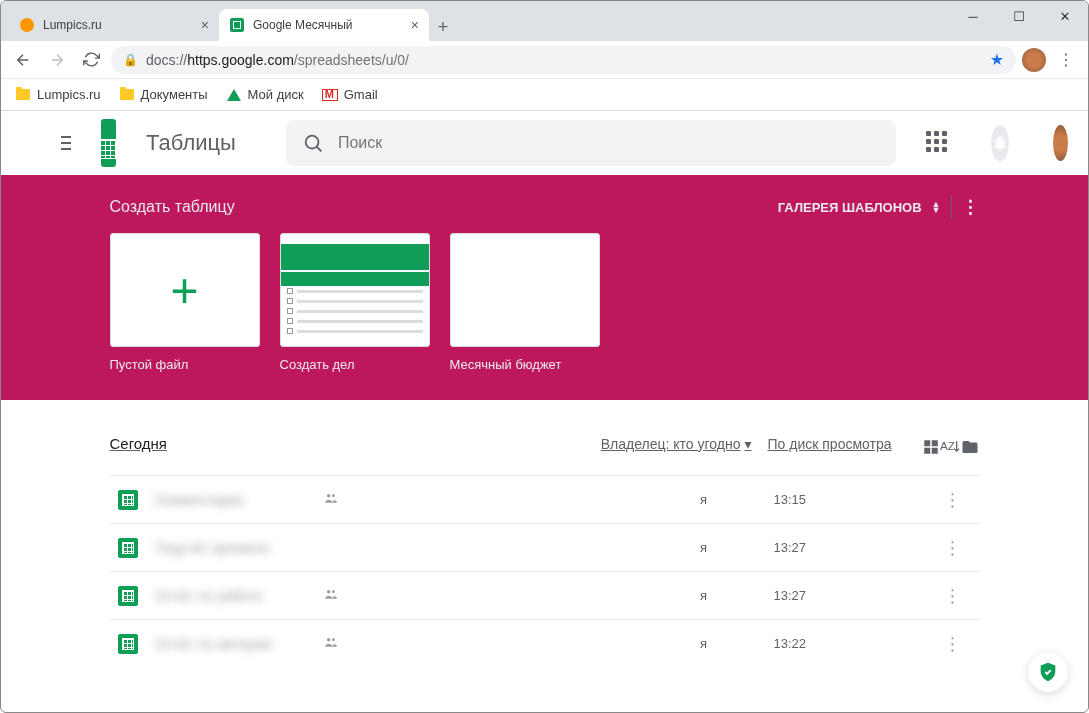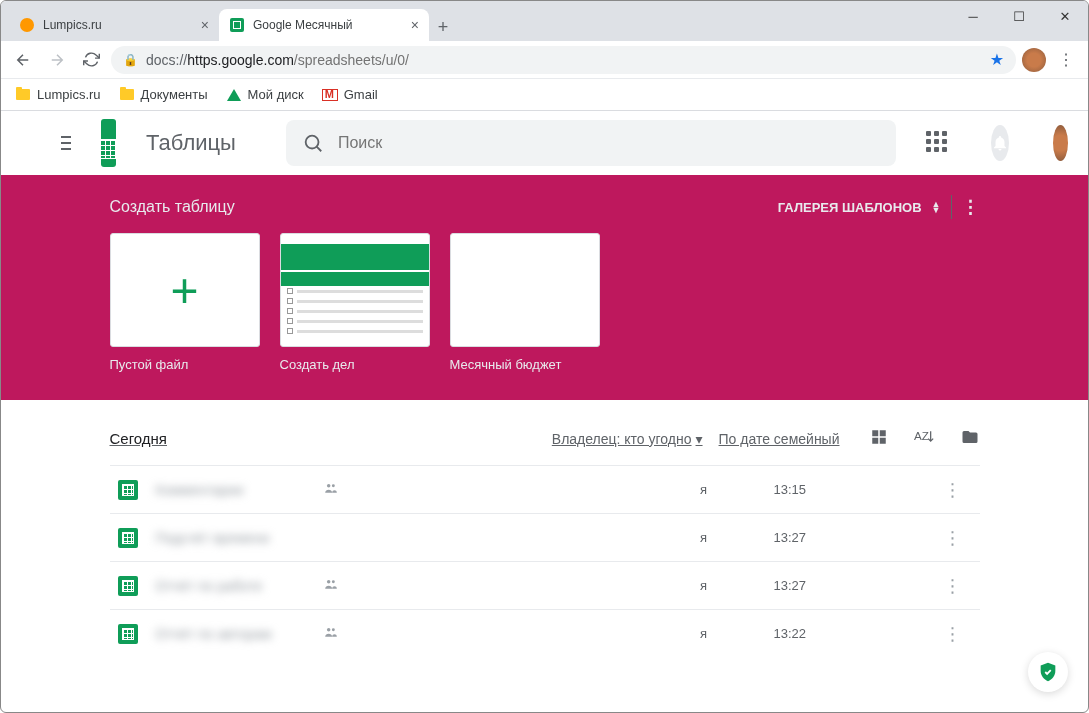--- a/index.html
+++ b/index.html
@@ -73,21 +73,21 @@
 .todo-row span:first-child { width: 6px; height: 6px; border: 1px solid #999; }
 .todo-row span:last-child { flex: 1; height: 3px; background: #ddd; }
 .tmpl-label { color: #e8eaed; font-size: 13px; margin-top: 10px; white-space: nowrap; overflow: hidden; text-overflow: ellipsis; }
 
 
 .listarea { width: 870px; margin: 0 auto; padding-top: 20px; }
 .listhead { display: flex; align-items: center; font-size: 15px; color: #5f6368; padding: 8px 0 16px; text-decoration: underline; }
 .listhead .section { font-weight: 500; color: #202124; }
 .listhead .owner { margin-left: auto; display: flex; align-items: center; gap: 4px; cursor: pointer; font-size: 14px; }
 .listhead .sort { margin-left: 16px; font-size: 14px; }
-.listicons { display: flex; gap: 26px; margin-left: 30px; color: #000000; }
+.listicons { display: flex; margin-left: 30px; color: #000000; margin-top: 10px; }
 .listicons > div { cursor: pointer; }
 .filerow { display: flex; align-items: center; height: 48px; border-top: 1px solid #e8eaed; padding: 0 8px; cursor: pointer; }
 .file-ico { width: 20px; height: 20px; background: #0f9d58; border-radius: 2px; display: flex; align-items: center; justify-content: center; margin-right: 18px; }
 .file-ico::after { content: ''; width: 10px; height: 10px; background: repeating-linear-gradient(#fff 0 1px, transparent 1px 4px), repeating-linear-gradient(90deg, #fff 0 1px, transparent 1px 4px); border: 1px solid #fff; }
 .filename { font-size: 14px; color: #9aa0a6; filter: blur(4px); width: 160px; user-select: none; }
 .shared { color: #9aa0a6; font-size: 14px; margin-left: 6px; }
 .owner-col { margin-left: auto; width: 140px; font-size: 13px; color: #5f6368; text-align: center; }
 .time-col { width: 160px; font-size: 13px; color: #5f6368; }
 .row3dots { color: #9aa0a6; font-size: 18px; cursor: pointer; padding: 0 10px; }
 
@@ -266,21 +266,21 @@
   </div>
 </div>
 
 <div class="listarea">
   <div class="listhead">
     <span class="section">Сегодня</span>
     <span class="owner">
         <span>Владелец: кто угодно</span> 
         <span>▾</span>
       </span>
-    <span class="sort">По дате семейный</span>
+    <span class="sort">По диск просмотра</span>
     <div class="listicons">
       <div><svg width="18" height="18" viewBox="0 0 24 24" fill="#5f6368">
             <rect x="3" y="3" width="8" height="8"></rect>
             <rect x="13" y="3" width="8" height="8"></rect>
             <rect x="3" y="13" width="8" height="8"></rect>
             <rect x="13" y="13" width="8" height="8"></rect>
           </svg></div>
       <div><svg width="20" height="18" viewBox="0 0 24 20" fill="#5f6368">
             <text x="0" y="14" font-size="14" font-family="Arial">AZ</text>
             <path d="M20 3v12m-3-3l3 3 3-3" stroke="#5f6368" stroke-width="1.5" fill="none"></path>

